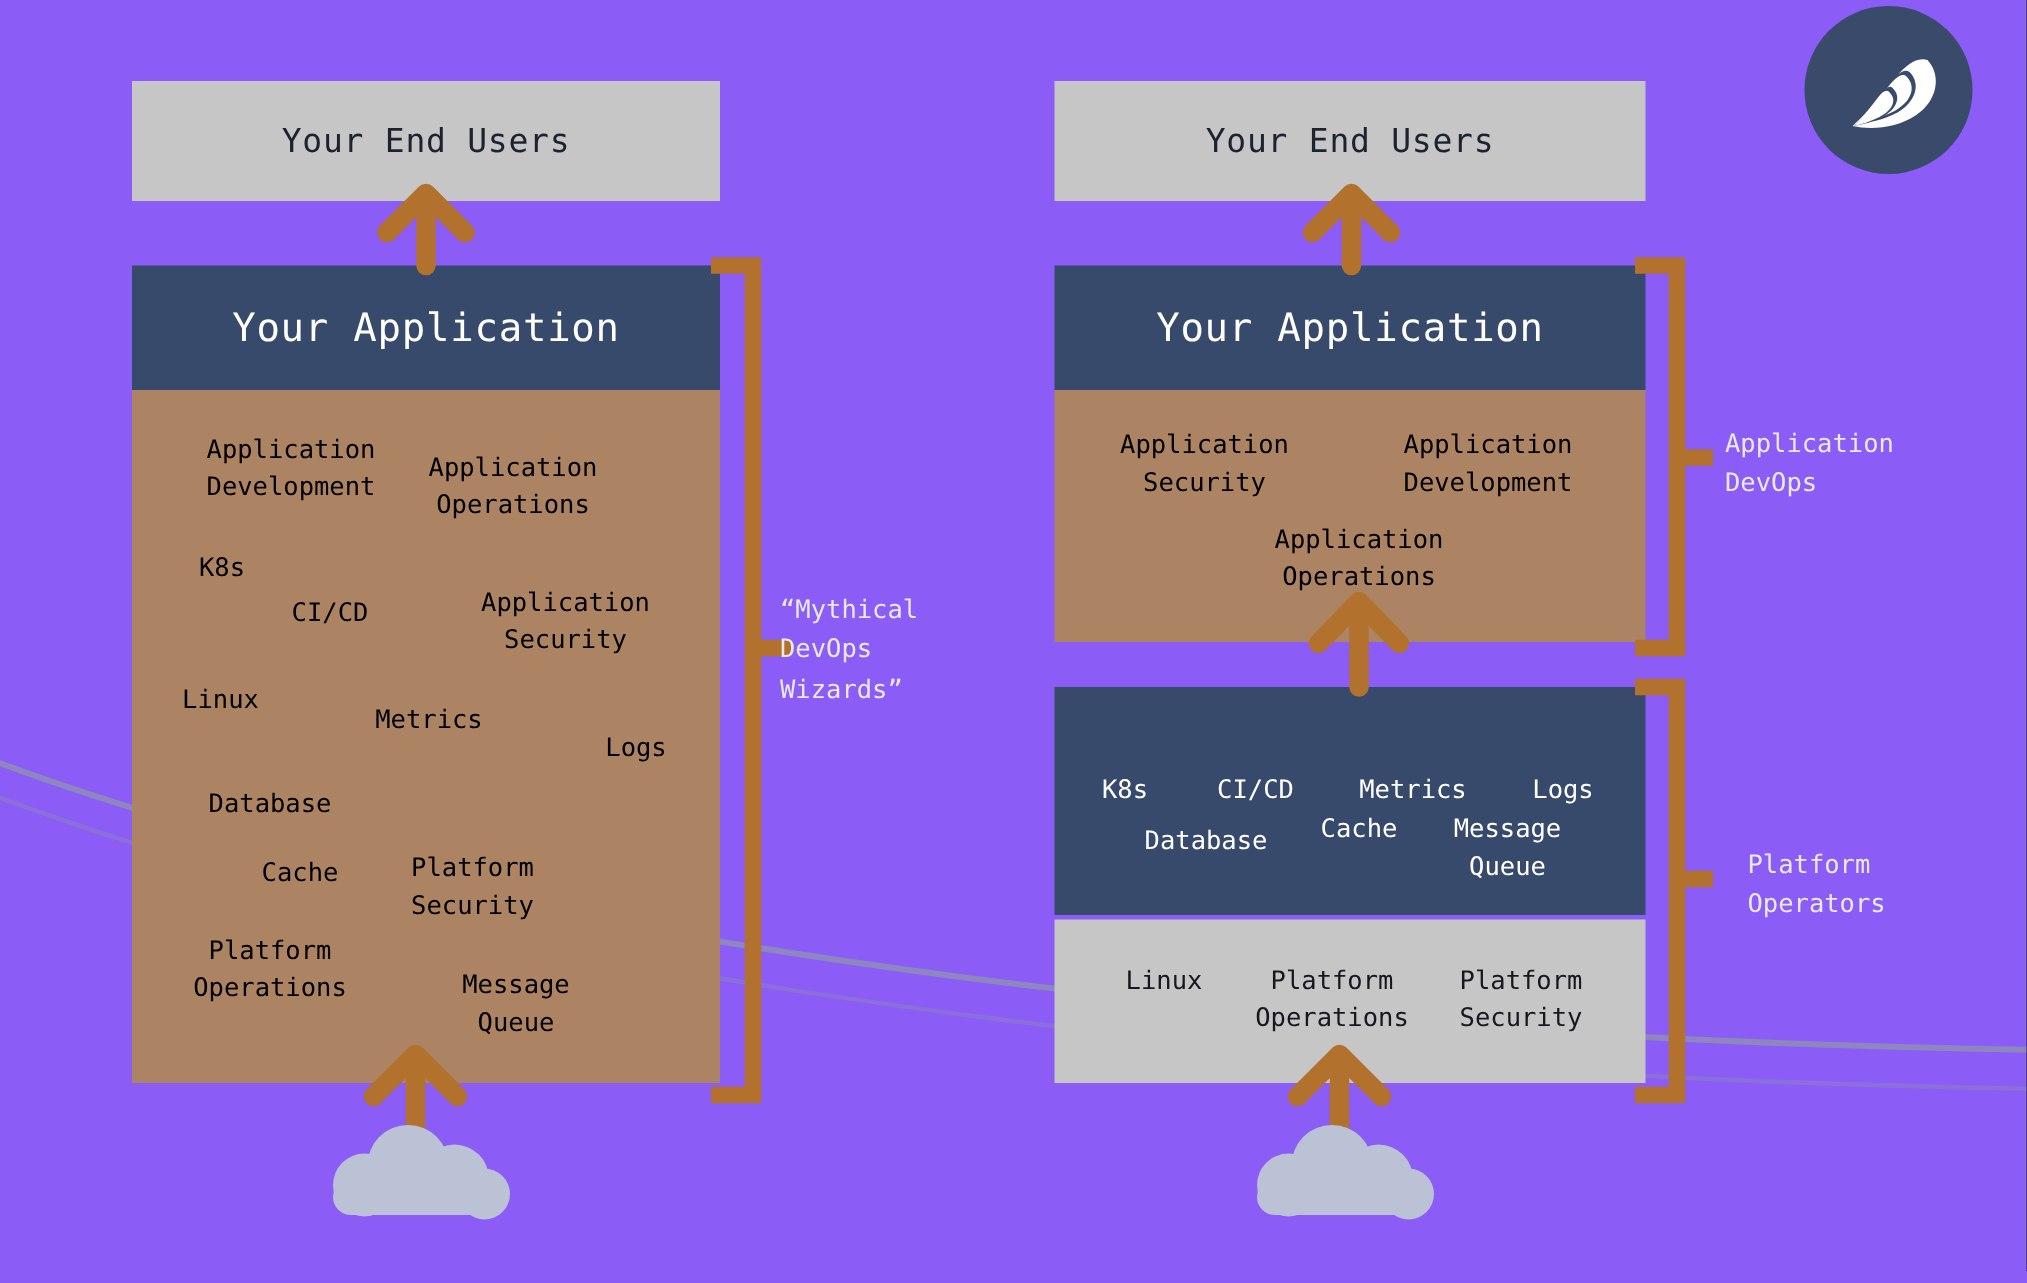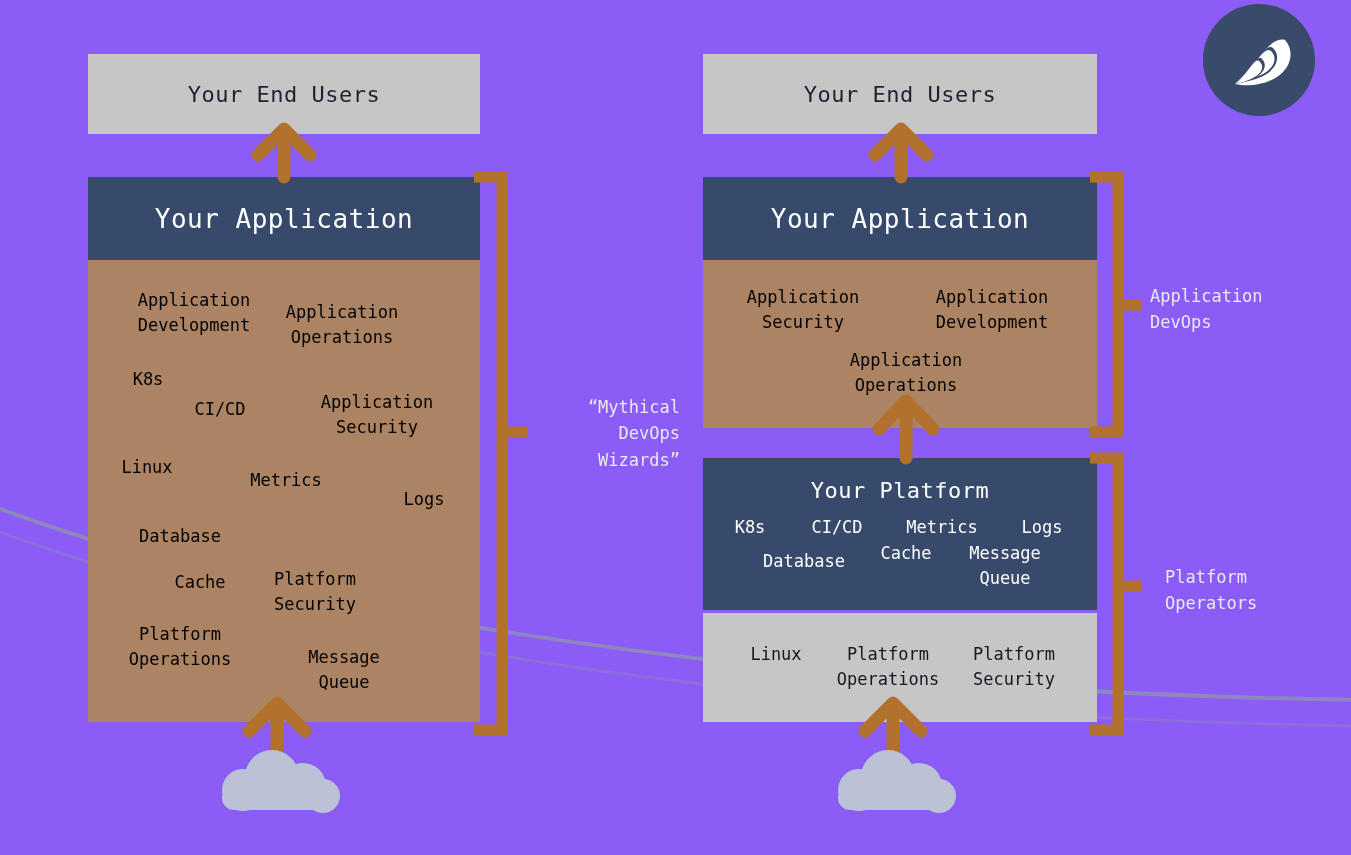--- a/index.html
+++ b/index.html
@@ -84,21 +84,21 @@
     line-height: 1.55;
     color: #e8eaf0;
     text-align: center;
     white-space: pre-line;
   }
   .center-label {
     position: absolute;
     font-size: 17px;
     line-height: 1.55;
     color: #e8eaf0;
-    text-align: right;
+    text-align: left;
     white-space: pre-line;
   }
   .logo {
     position: absolute;
     width: 112px;
     height: 112px;
     border-radius: 50%;
     background: #394a6b;
   }
   svg { display: block; }
@@ -186,21 +186,20 @@
 
   <div class="scatter" style="left:733px; top:285px; width:140px;">Application
 Security</div>
   <div class="scatter" style="left:920px; top:285px; width:144px;">Application
 Development</div>
   <div class="scatter" style="left:835px; top:348px; width:142px;">Application
 Operations</div>
 
   <div class="box box-platform" style="left:703px; top:458px; width:394px; height:152px;"></div>
 
-  <div class="plat-title" style="left:703px; top:478px; width:394px; text-align:center;">Your Platform</div>
 
   <div class="chip" style="left:722px; top:515px; width:56px;">K8s</div>
   <div class="chip" style="left:800px; top:515px; width:74px;">CI/CD</div>
   <div class="chip" style="left:896px; top:515px; width:92px;">Metrics</div>
   <div class="chip" style="left:1012px; top:515px; width:60px;">Logs</div>
   <div class="chip" style="left:748px; top:549px; width:112px;">Database</div>
   <div class="chip" style="left:870px; top:541px; width:72px;">Cache</div>
   <div class="chip" style="left:952px; top:541px; width:106px;">Message
 Queue</div>
 

